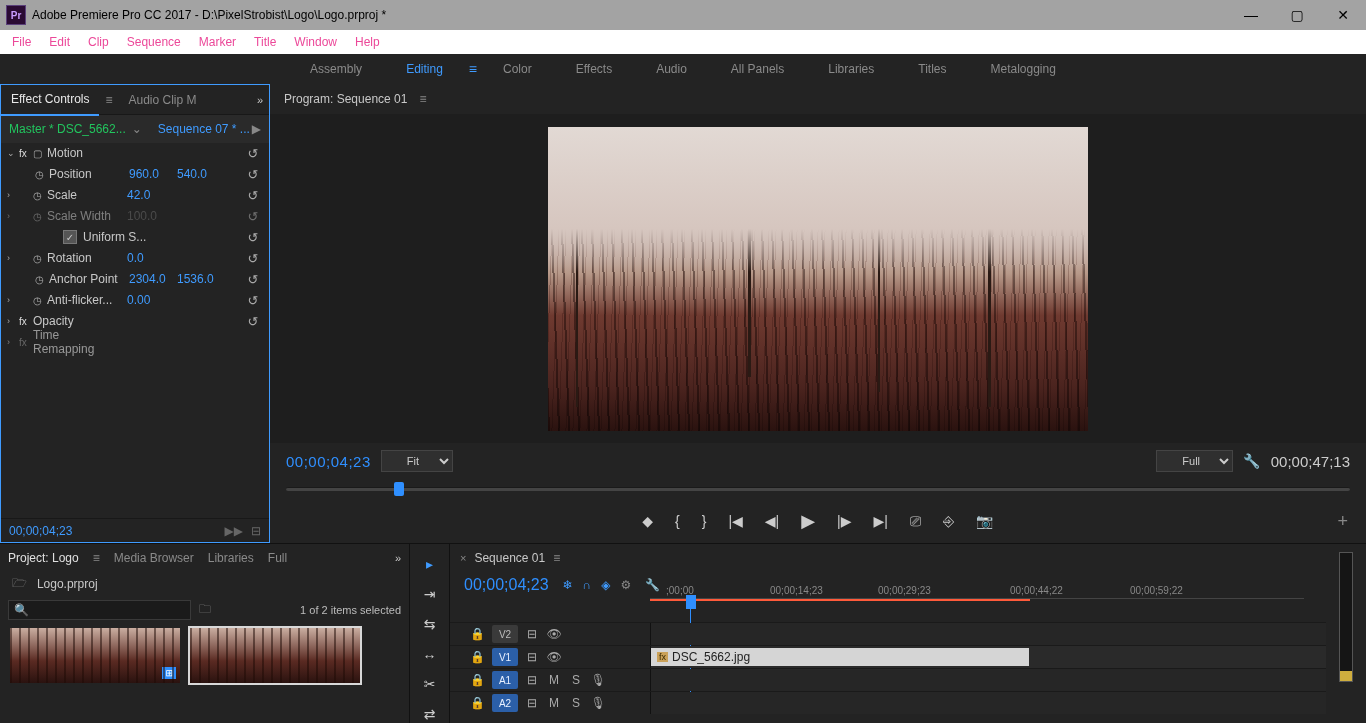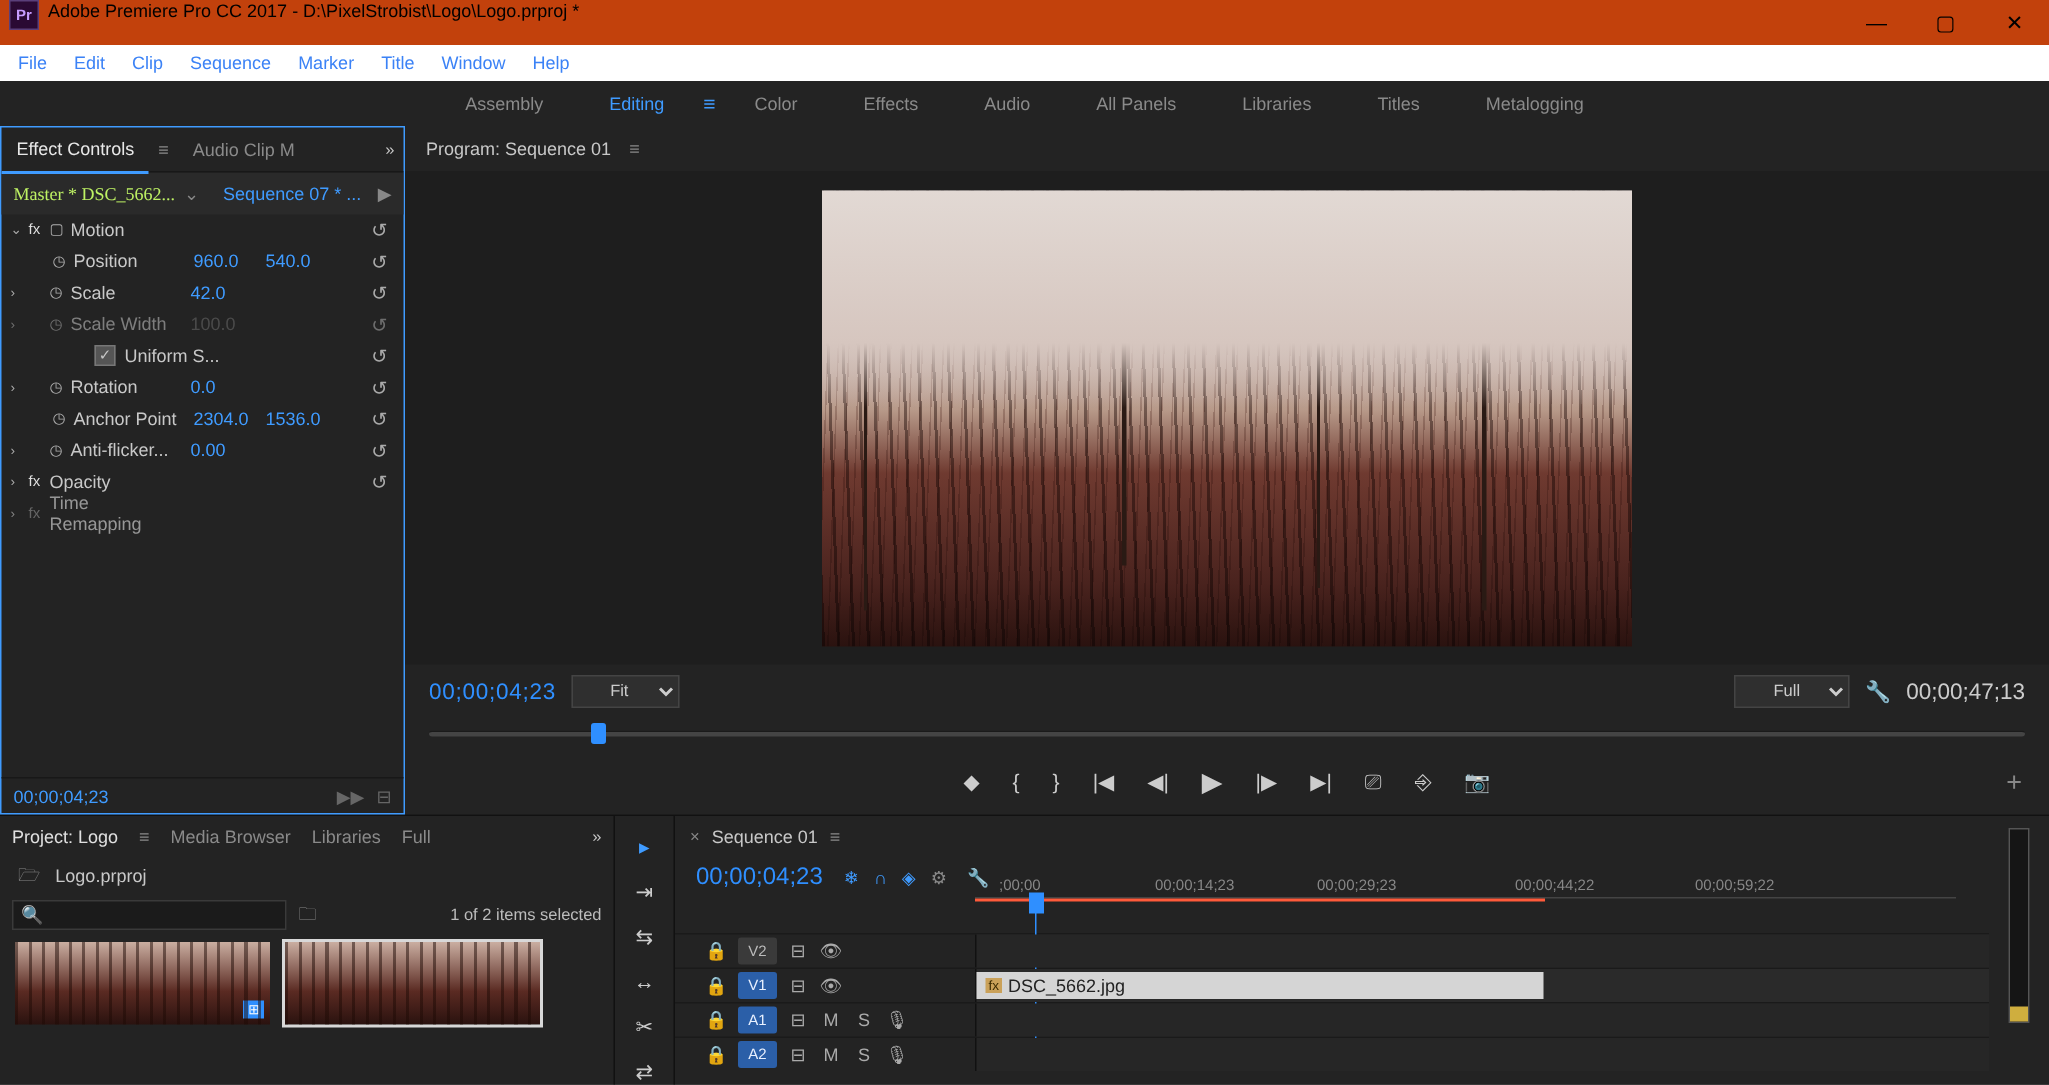--- a/index.html
+++ b/index.html
@@ -1,36 +1,36 @@
 <!DOCTYPE html>
 <html><head>
 <meta charset="utf-8">
 <style>
 * { margin:0; padding:0; box-sizing:border-box; font-family:"Segoe UI",Tahoma,sans-serif; font-size:12px; -webkit-user-select:none; user-select:none; }
 body { width:1366px; height:723px; background:#1b1b1b; color:#c8c8c8; overflow:hidden; }
-.titlebar { height:30px; background:#c2410c; color:#000; display:flex; }
+.titlebar { height:30px; background:#a3a3a3; color:#000; display:flex; align-items:center; }
 .titlebar .app-icon { width:20px; height:20px; margin:0 6px 0 6px; background:#2a0a33; color:#c79cff; border:1px solid #5a3f7a; display:flex; align-items:center; justify-content:center; font-weight:bold; font-size:10px; }
 .titlebar .title { flex:1; font-size:12px; color:#000; }
 .winbtns { display:flex; height:100%; }
 .winbtns div { width:46px; display:flex; align-items:center; justify-content:center; font-size:14px; cursor:pointer; }
 .menubar { height:24px; background:#fff; display:flex; align-items:center; padding:0 4px; gap:2px; }
-.menubar span { padding:2px 8px; color:#3b82f6; font-size:12px; cursor:pointer; }
+.menubar span { padding:2px 8px; color:#ec4899; font-size:12px; cursor:pointer; }
 .workspacebar { height:30px; background:#232323; display:flex; align-items:center; justify-content:center; gap:0; }
 .workspacebar span { padding:0 22px; color:#8a8a8a; font-size:12px; line-height:30px; cursor:pointer; }
 .workspacebar span.active { color:#3f9bff; }
 .workspacebar .wsopts { color:#3f9bff; font-size:14px; padding:0 4px; }
 .main { height:459px; display:flex; }
 .fx-panel { width:270px; border:1px solid #3f9bff; background:#232323; display:flex; flex-direction:column; }
 .panel-tabs { height:30px; display:flex; align-items:center; border-bottom:1px solid #181818; position:relative; }
 .panel-tabs .tab { padding:0 10px; color:#8a8a8a; line-height:30px; cursor:pointer; }
 .panel-tabs .tab.active { color:#e8e8e8; border-bottom:2px solid #3f9bff; }
 .panel-tabs .hamb { color:#8a8a8a; padding:0 6px; }
 .panel-tabs .more { position:absolute; right:6px; color:#c8c8c8; font-size:11px; }
 .clip-row { height:28px; display:flex; align-items:center; background:#2a2a2a; padding:0 8px; font-size:11px; }
-.clip-row .master { color:#bef264;font-family:Liberation Serif, serif; }
+.clip-row .master { color:#22c55e; }
 .clip-row .seq { color:#3f9bff; margin-left:10px; }
 .clip-row .dd { margin:0 6px; color:#888; }
 .clip-row .play { margin-left:auto; color:#888; }
 .fx-header { height:22px; background:#3a3a3a; display:flex; align-items:center; padding:0 8px; font-size:11px; }
 .fx-header .tri { margin-left:auto; color:#aaa; font-size:9px; }
 .fx-list { flex:1; overflow:hidden; }
 .fx-row { height:21px; display:flex; align-items:center; padding:0 6px; font-size:11px; border-bottom:1px solid rgba(0,0,0,0);}
 .fx-row .ind { width:14px; display:inline-block; }
 .fx-row .tw { width:12px; color:#aaa; font-size:9px; }
 .fx-row .fx { width:14px; color:#ddd; font-size:10px; }

